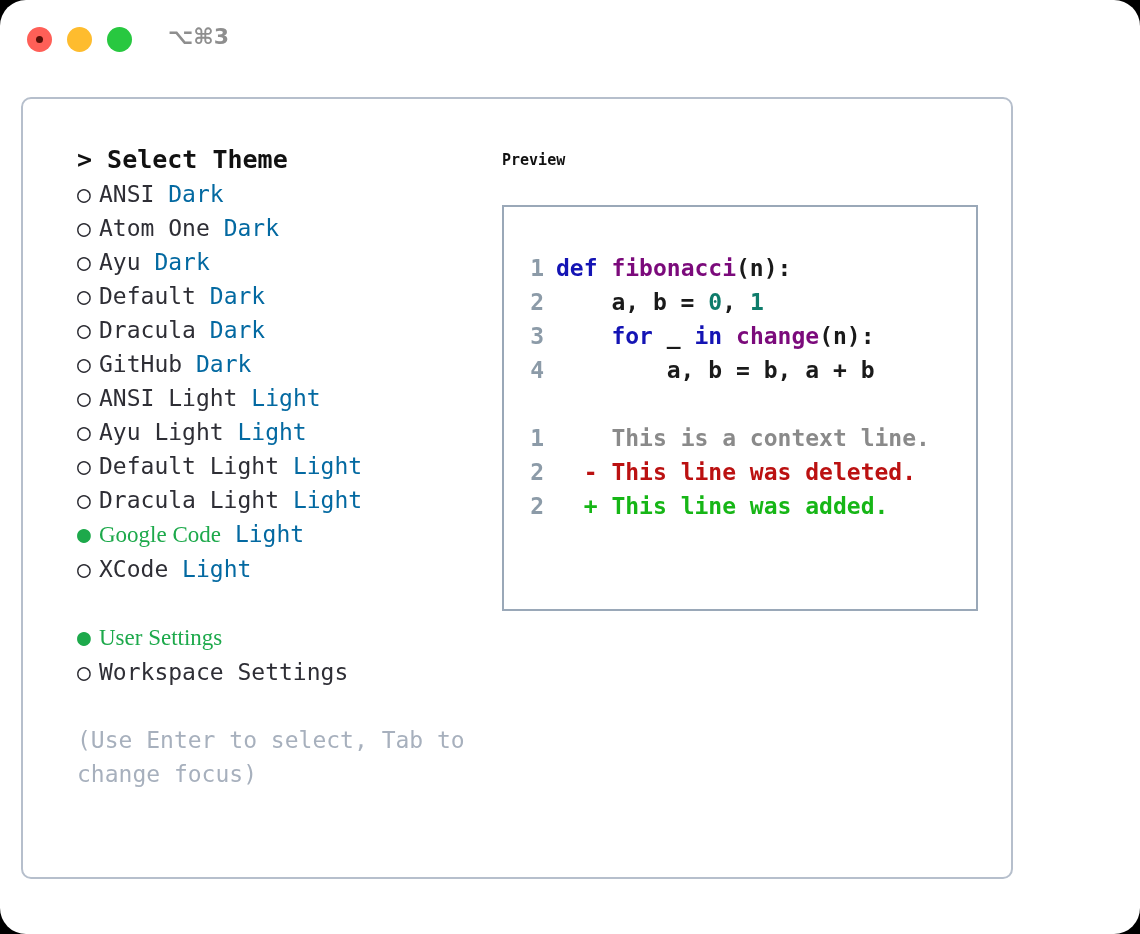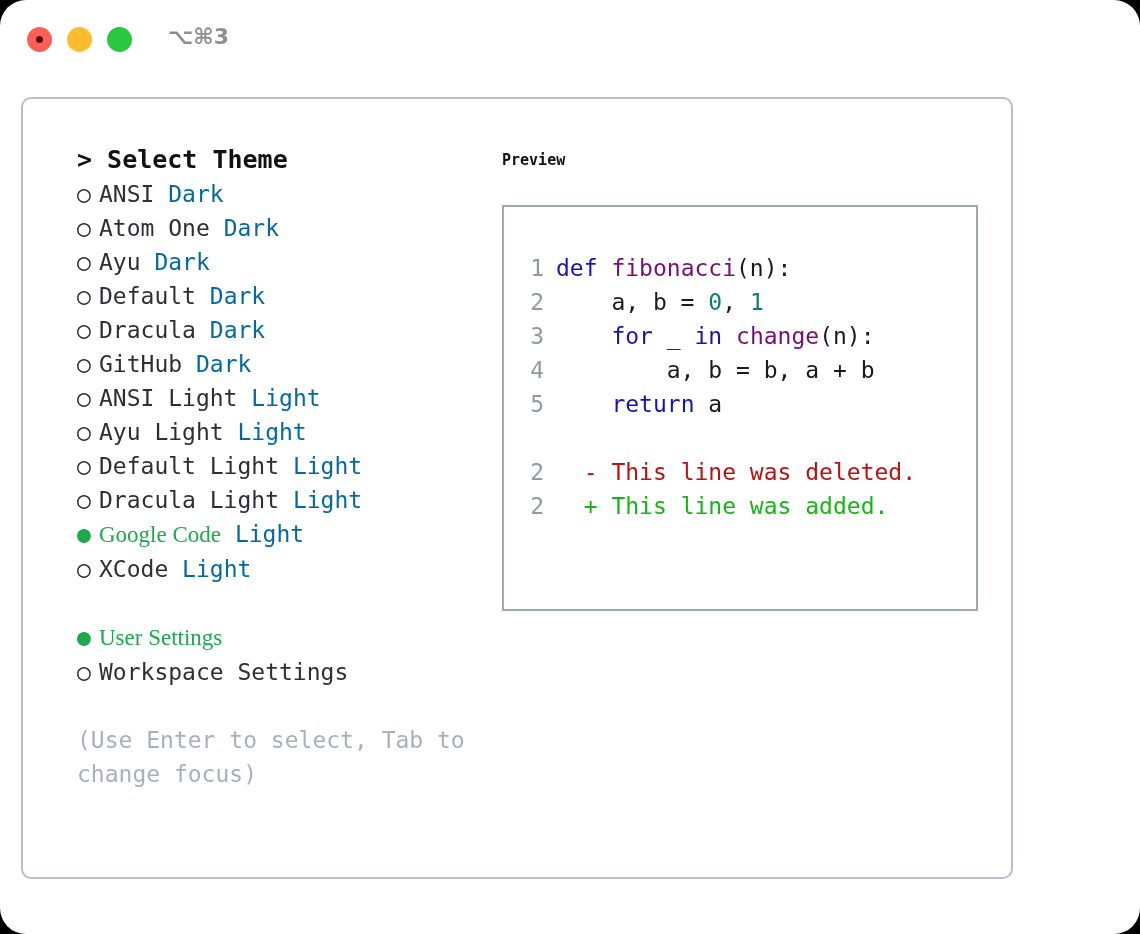--- a/index.html
+++ b/index.html
@@ -148,20 +148,21 @@
   .code-area {
     position: absolute;
     left: 14px;
     top: 44px;
     width: 450px;
   }
   .code-line {
     font-size: 23px;
     line-height: 34px;
     white-space: pre;
+    font-weight: bold;
   }
   .ln {
     display: inline-block;
     width: 26px;
     text-align: right;
     color: #8c9ba8;
   }
   .gap { display: inline-block; width: 12px; }
 
   .tok-kw   { color: #1414b4; }
@@ -222,23 +223,23 @@
     <div class="right-col">
       <div class="preview-title">Preview</div>
 
       <div class="preview-box">
         <div class="code-area">
           <div id="code-lines">
               <div class="code-line"><span class="ln">1</span><span class="gap"></span><span class="tok-kw">def </span><span class="tok-fn">fibonacci</span><span class="tok-txt">(n):</span></div>
               <div class="code-line"><span class="ln">2</span><span class="gap"></span><span class="tok-txt">    a, b = </span><span class="tok-num">0</span><span class="tok-txt">, </span><span class="tok-num">1</span></div>
               <div class="code-line"><span class="ln">3</span><span class="gap"></span><span class="tok-txt">    </span><span class="tok-kw">for</span><span class="tok-txt"> _ </span><span class="tok-kw">in</span><span class="tok-txt"> </span><span class="tok-fn">change</span><span class="tok-txt">(n):</span></div>
               <div class="code-line"><span class="ln">4</span><span class="gap"></span><span class="tok-txt">        a, b = b, a + b</span></div>
-              <div class="code-line"><span class="ln">5</span><span class="gap"></span><span class="tok-txt">    </span><span class="tok-kw">return</span><span class="tok-txt"> a</span></div>
             </div>
           <div id="diff-lines" class="diff-block">
+              <div class="code-line"><span class="ln">1</span><span class="gap"></span><span class="d-ctx">    </span><span class="d-ctx">This is a context line.</span></div>
               <div class="code-line"><span class="ln">2</span><span class="gap"></span><span class="d-del">  - </span><span class="d-del">This line was deleted.</span></div>
               <div class="code-line"><span class="ln">2</span><span class="gap"></span><span class="d-add">  + </span><span class="d-add">This line was added.</span></div>
             </div>
         </div>
       </div>
     </div>
 
   </div>
 </div>
 

